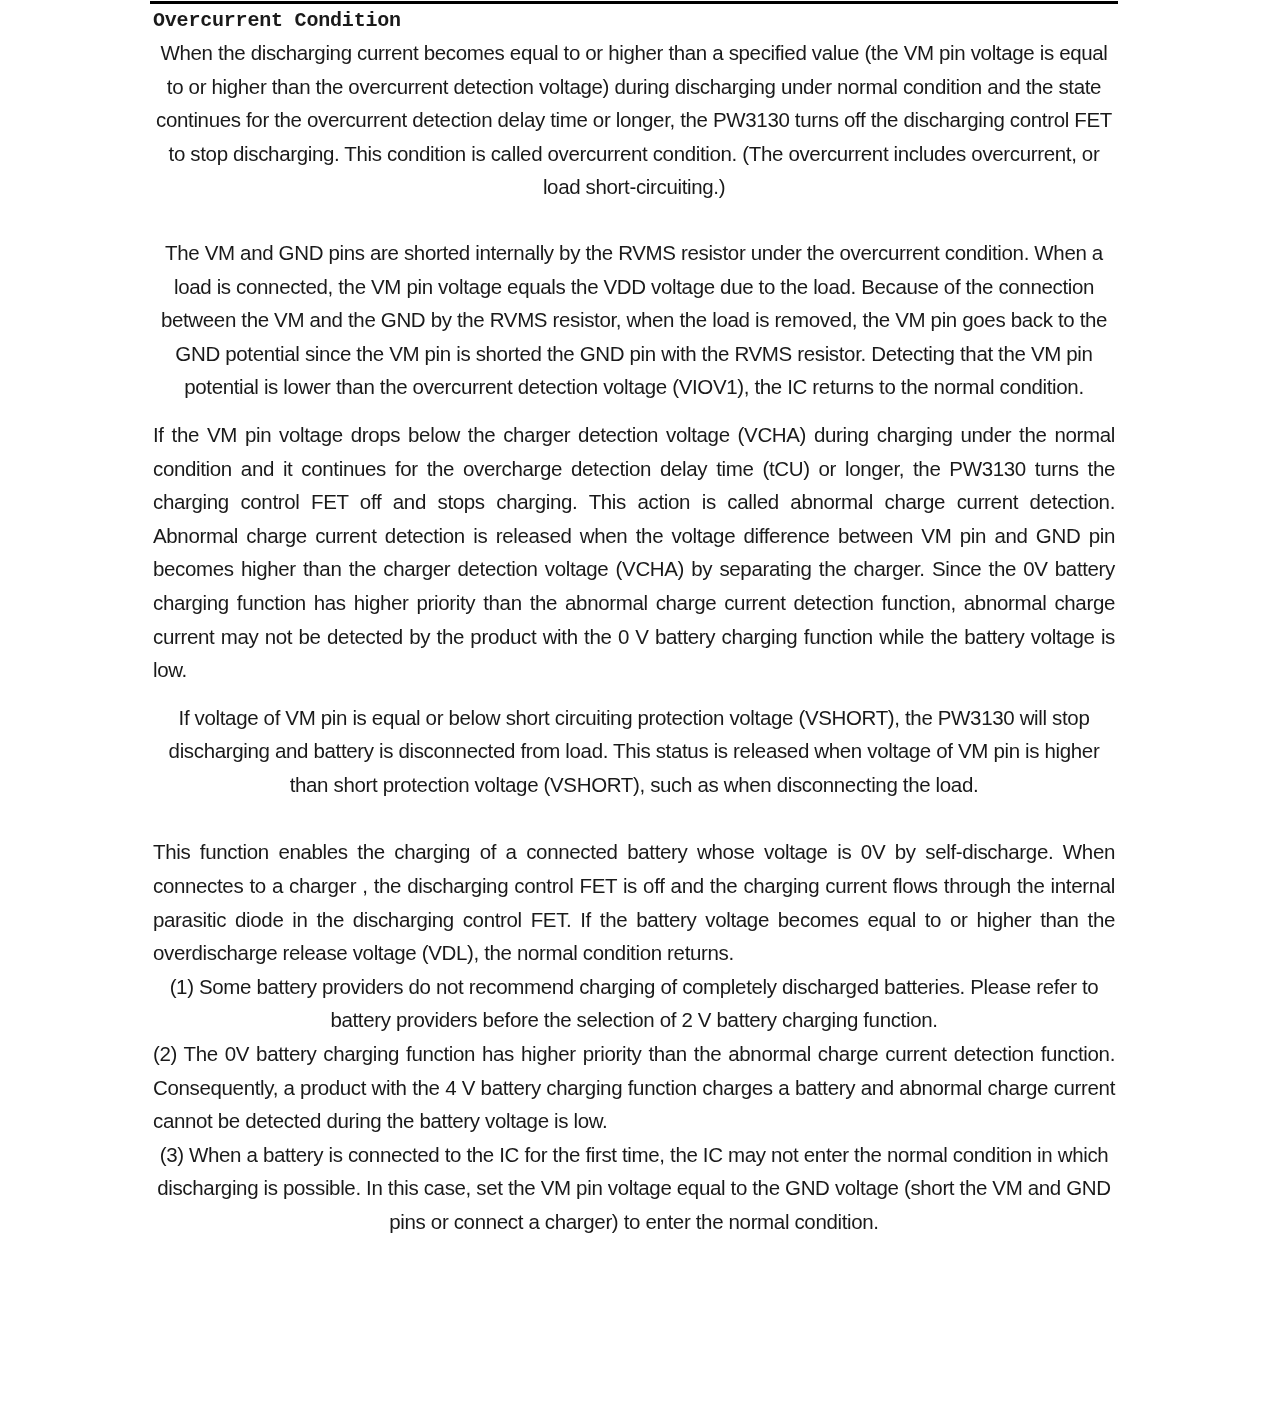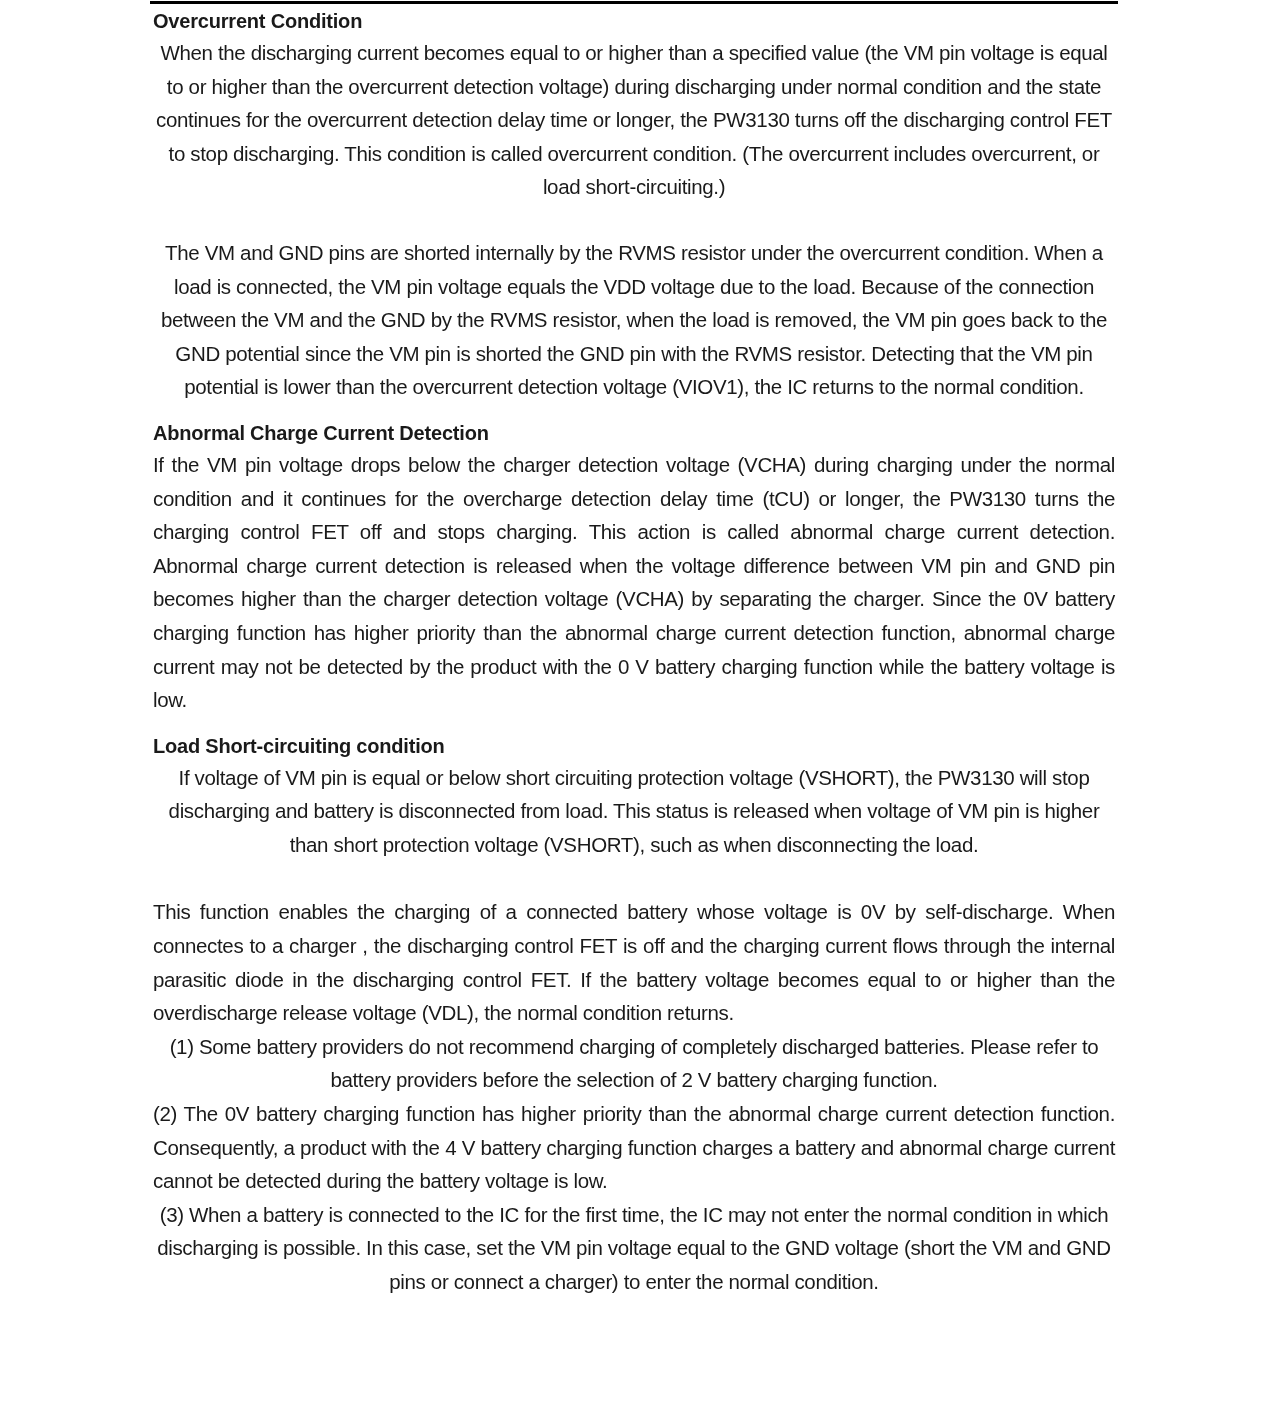--- a/index.html
+++ b/index.html
@@ -1,43 +1,41 @@
 <!DOCTYPE html>
 <html><head>
 <meta charset="utf-8">
 <style>
   html, body { margin: 0; padding: 0; background: #ffffff; }
   body { width: 1282px; height: 1413px; position: relative; overflow: hidden;
          font-family: "Liberation Sans", "DejaVu Sans", sans-serif; color: #1a1a1a; }
   .rule { position: absolute; left: 150px; top: 1px; width: 968px; height: 3px; background: #000; }
   .page { position: absolute; left: 153px; top: 6px; width: 962px; }
-  .h { font-weight: bold; font-size: 20px; line-height: 30px; margin: 0; letter-spacing: -0.2px; }
+  .h { font-weight: bold; font-size: 20px; line-height: 30px; margin: 0; letter-spacing: -0.2px; font-family: Liberation Mono, monospace; }
   .p { font-size: 20.5px; line-height: 33.6px; margin: 0; letter-spacing: -0.35px; text-align: center; }
   .j { text-align: justify; }
   .gap-lg { height: 32px; }
   .gap-sm { height: 14px; }
   .gap-md { height: 34px; }
 </style>
 </head>
 <body>
 
 <div class="rule"></div>
 
 <div class="page">
   <h3 class="h">Overcurrent Condition</h3>
   <p class="p">When the discharging current becomes equal to or higher than a specified value (the VM pin voltage is equal to or higher than the overcurrent detection voltage) during discharging under normal condition and the state continues for the overcurrent detection delay time or longer, the PW3130 turns off the discharging control FET to stop discharging. This condition is called overcurrent condition. (The overcurrent includes overcurrent, or load short-circuiting.)</p>
   <div class="gap-lg"></div>
   <p class="p">The VM and GND pins are shorted internally by the RVMS resistor under the overcurrent condition. When a load is connected, the VM pin voltage equals the VDD voltage due to the load. Because of the connection between the VM and the GND by the RVMS resistor,  when the load is removed, the VM pin goes back to the GND potential since the VM pin is shorted the GND pin with the RVMS resistor. Detecting that the VM pin potential is lower than the overcurrent detection voltage (VIOV1), the IC returns to the normal condition.</p>
   <div class="gap-sm"></div>
 
-  <h3 class="h">Abnormal Charge Current Detection</h3>
   <p class="p j">If the VM pin voltage drops below the charger detection voltage (VCHA) during charging under the normal condition and it continues for the overcharge detection delay time (tCU) or longer, the PW3130 turns the charging control FET off and stops charging. This action is called abnormal charge current detection. Abnormal charge current detection is released when the voltage difference between VM pin and GND pin becomes higher than the charger detection voltage (VCHA) by separating the charger. Since the 0V battery charging function has higher priority than the abnormal charge current detection function, abnormal charge current may not be detected by the product with the 0 V battery charging function while the battery voltage is low.</p>
   <div class="gap-sm"></div>
 
-  <h3 class="h">Load Short-circuiting condition</h3>
   <p class="p">If voltage of VM pin is equal or below short circuiting protection voltage (VSHORT), the PW3130 will stop discharging and battery is disconnected from load. This status is released when voltage of VM pin is higher than short protection voltage (VSHORT), such as when disconnecting the load.</p>
   <div class="gap-md"></div>
 
   <p class="p j">This function enables the charging of a connected battery whose voltage is 0V by self-discharge. When connectes to a charger , the discharging control FET is off and the charging current flows through the internal parasitic diode in the discharging control FET. If the battery voltage becomes equal to or higher than the overdischarge release voltage (VDL), the normal condition returns.</p>
   <p class="p">(1) Some battery providers do not recommend charging of completely discharged batteries. Please refer to battery providers before the selection of 2 V battery charging function.</p>
   <p class="p j">(2) The 0V battery charging function has higher priority than the abnormal charge current detection function. Consequently, a product with the 4 V battery charging function charges a battery and abnormal charge current cannot be detected during the battery voltage is low.</p>
   <p class="p">(3) When a battery is connected to the IC for the first time, the IC may not enter the normal condition in which discharging is possible. In this case, set the VM pin voltage equal to the GND voltage (short the VM and GND pins or connect a charger) to enter the normal condition.</p>
 </div>
 
 </body></html>

